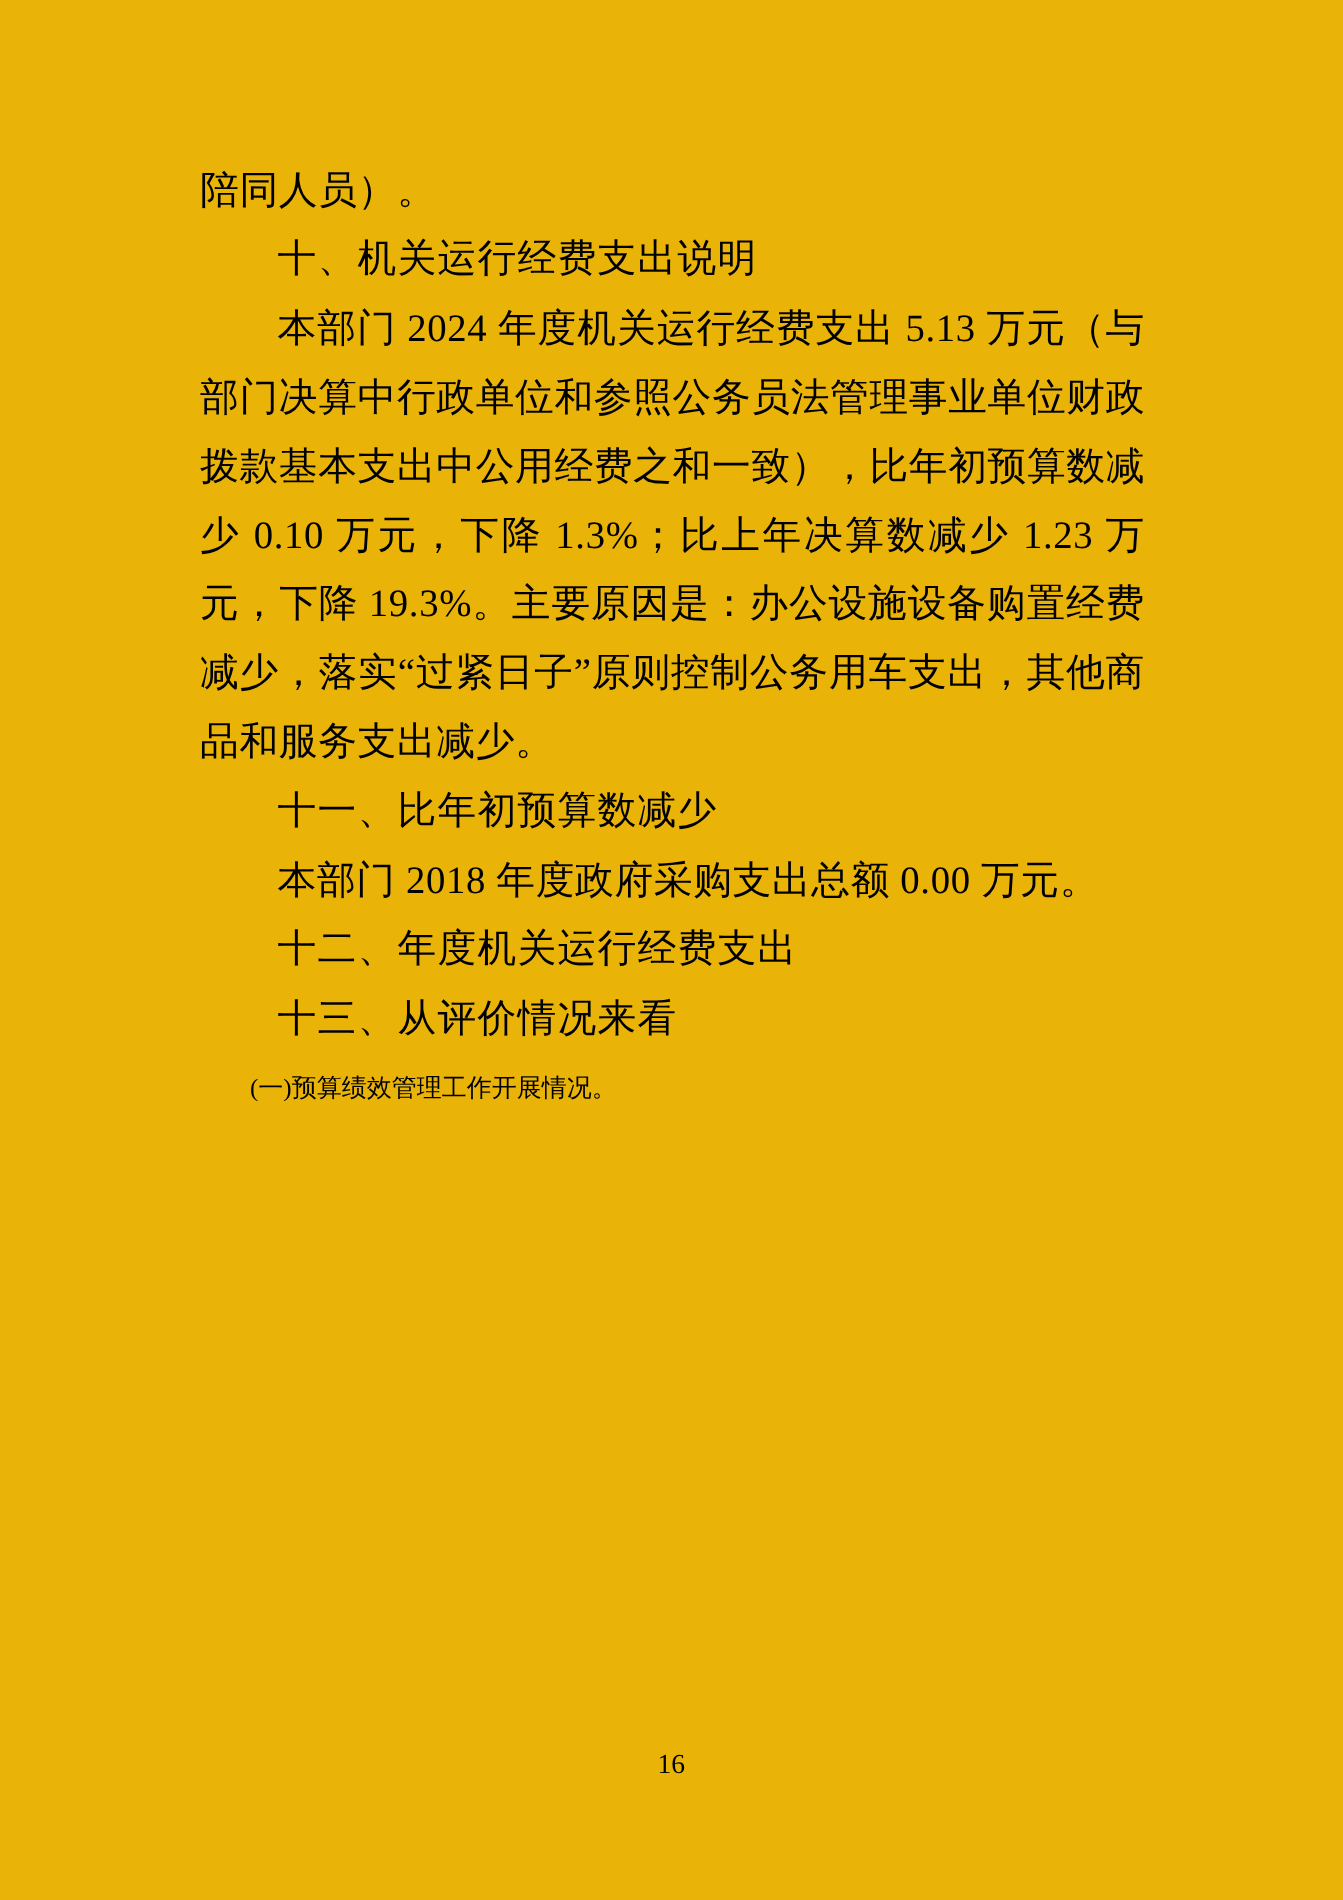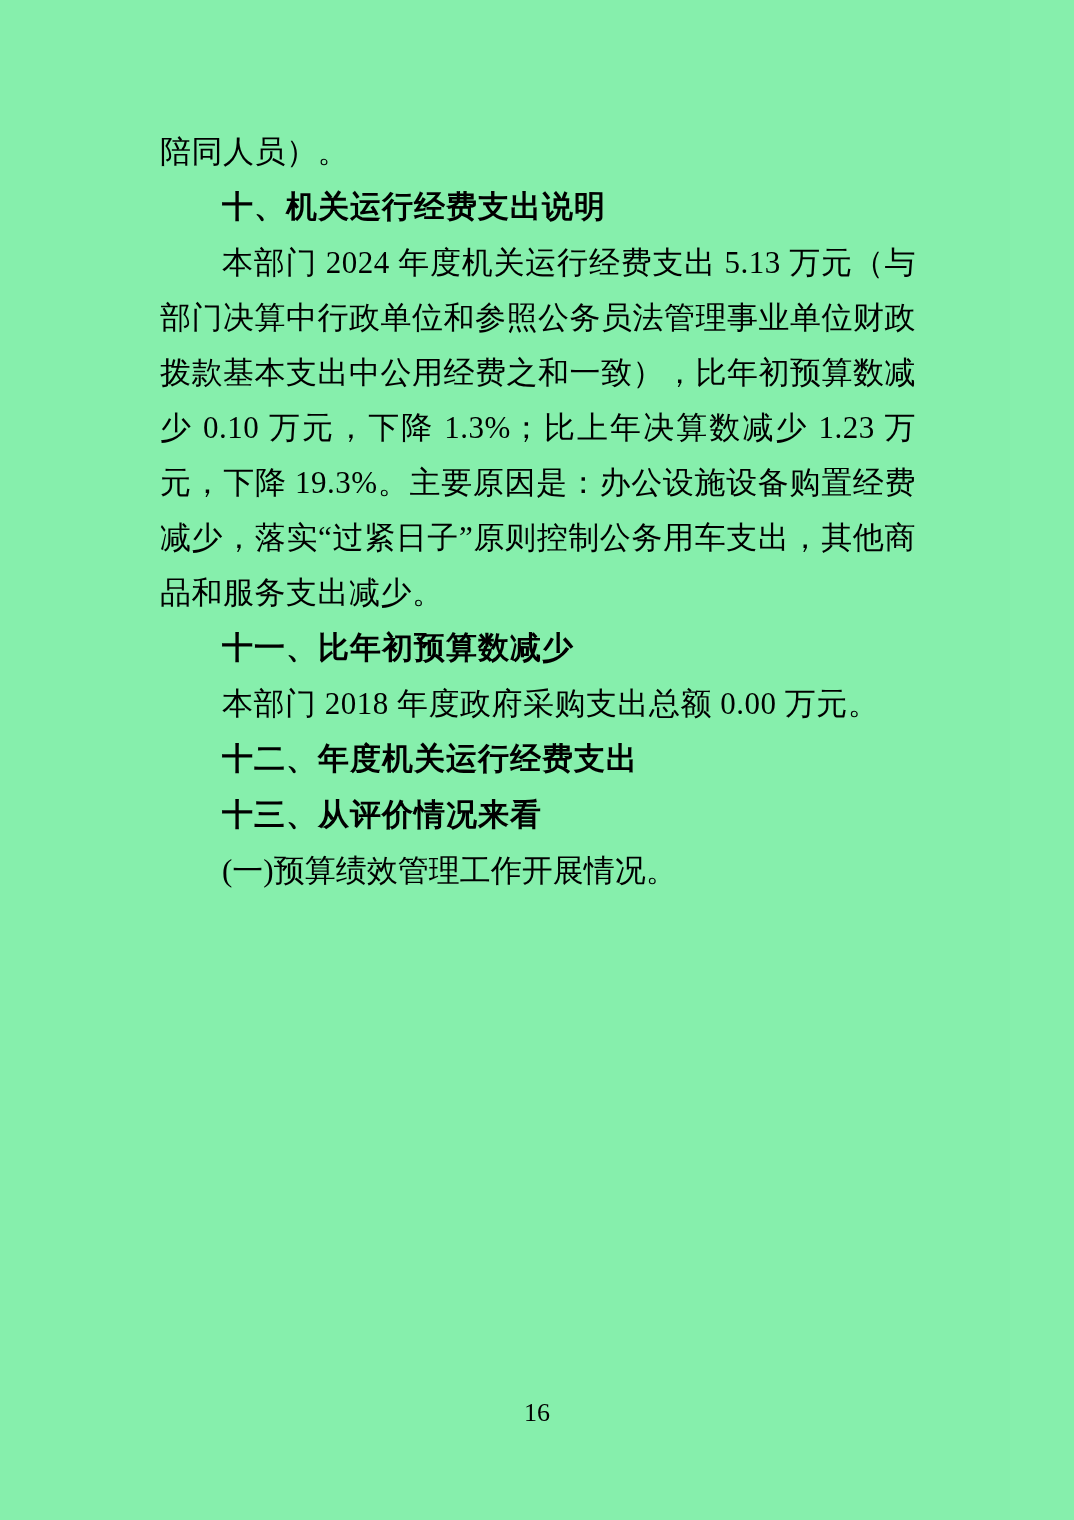--- a/index.html
+++ b/index.html
@@ -4,21 +4,21 @@
 <style>
   html, body {
     margin: 0;
     padding: 0;
     background: #ffffff;
   }
   .page {
     position: relative;
     width: 1074px;
     height: 1520px;
-    background: #86efac;
+    background: #eab308;
     color: #000000;
     box-sizing: border-box;
     padding: 124px 158px 0 160px;
     overflow: hidden;
     font-family: "Liberation Serif", "DejaVu Serif", serif;
   }
   .para {
     margin: 0;
     font-size: 31px;
     line-height: 55px;
@@ -27,41 +27,41 @@
     font-family: "Liberation Serif", "DejaVu Serif", serif;
     letter-spacing: 0.5px;
   }
   .para--flush {
     text-indent: 0;
   }
   .heading {
     margin: 0;
     font-size: 31px;
     line-height: 56px;
-    font-weight: 700;
+    font-weight: 400;
     text-indent: 2em;
     text-align: left;
     font-family: "Liberation Sans", "DejaVu Sans", sans-serif;
     letter-spacing: 1px;
   }
   .subheading {
     margin: 0;
-    font-size: 31px;
+    font-size: 20px;
     line-height: 56px;
     text-align: left;
     text-indent: 2em;
     font-family: "Liberation Serif", "DejaVu Serif", serif;
   }
   .page-number {
     position: absolute;
     left: 0;
     right: 0;
     top: 1398px;
     text-align: center;
-    font-size: 26px;
+    font-size: 22px;
     font-family: "Liberation Serif", "DejaVu Serif", serif;
     color: #000000;
   }
 </style>
 </head>
 <body>
 
 <div class="page">
 
   <p class="para para--flush">陪同人员）。</p>

